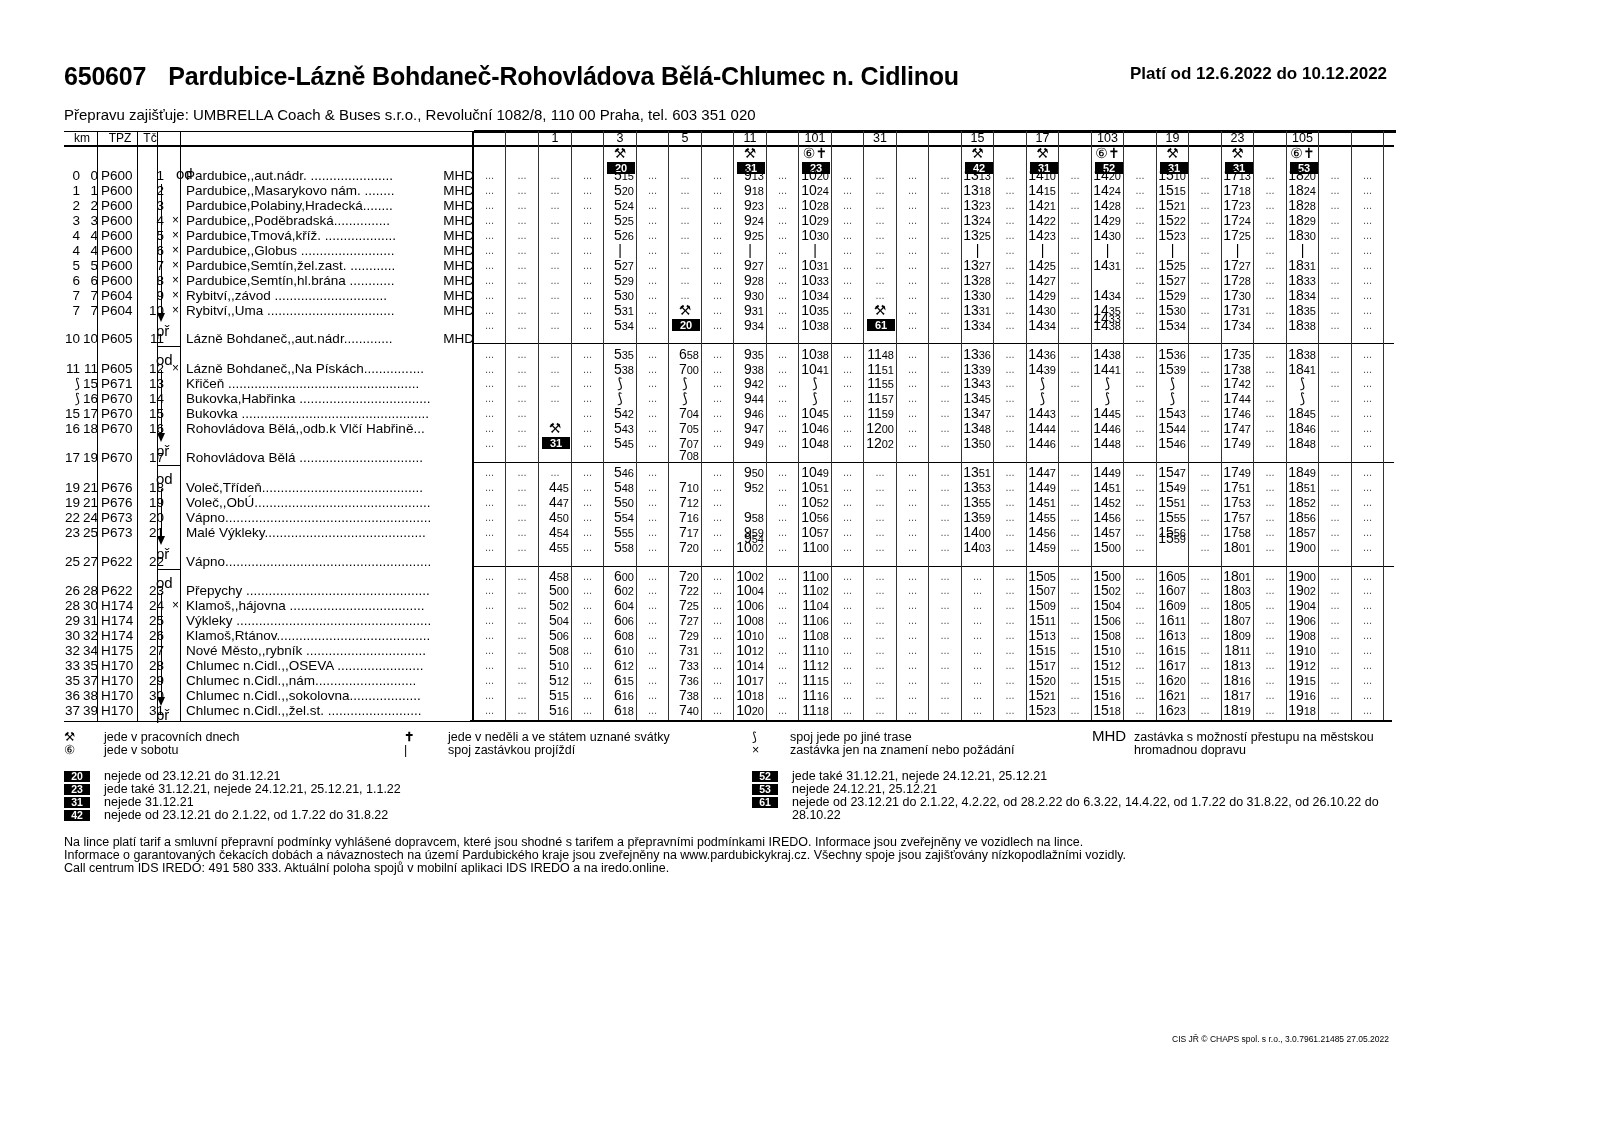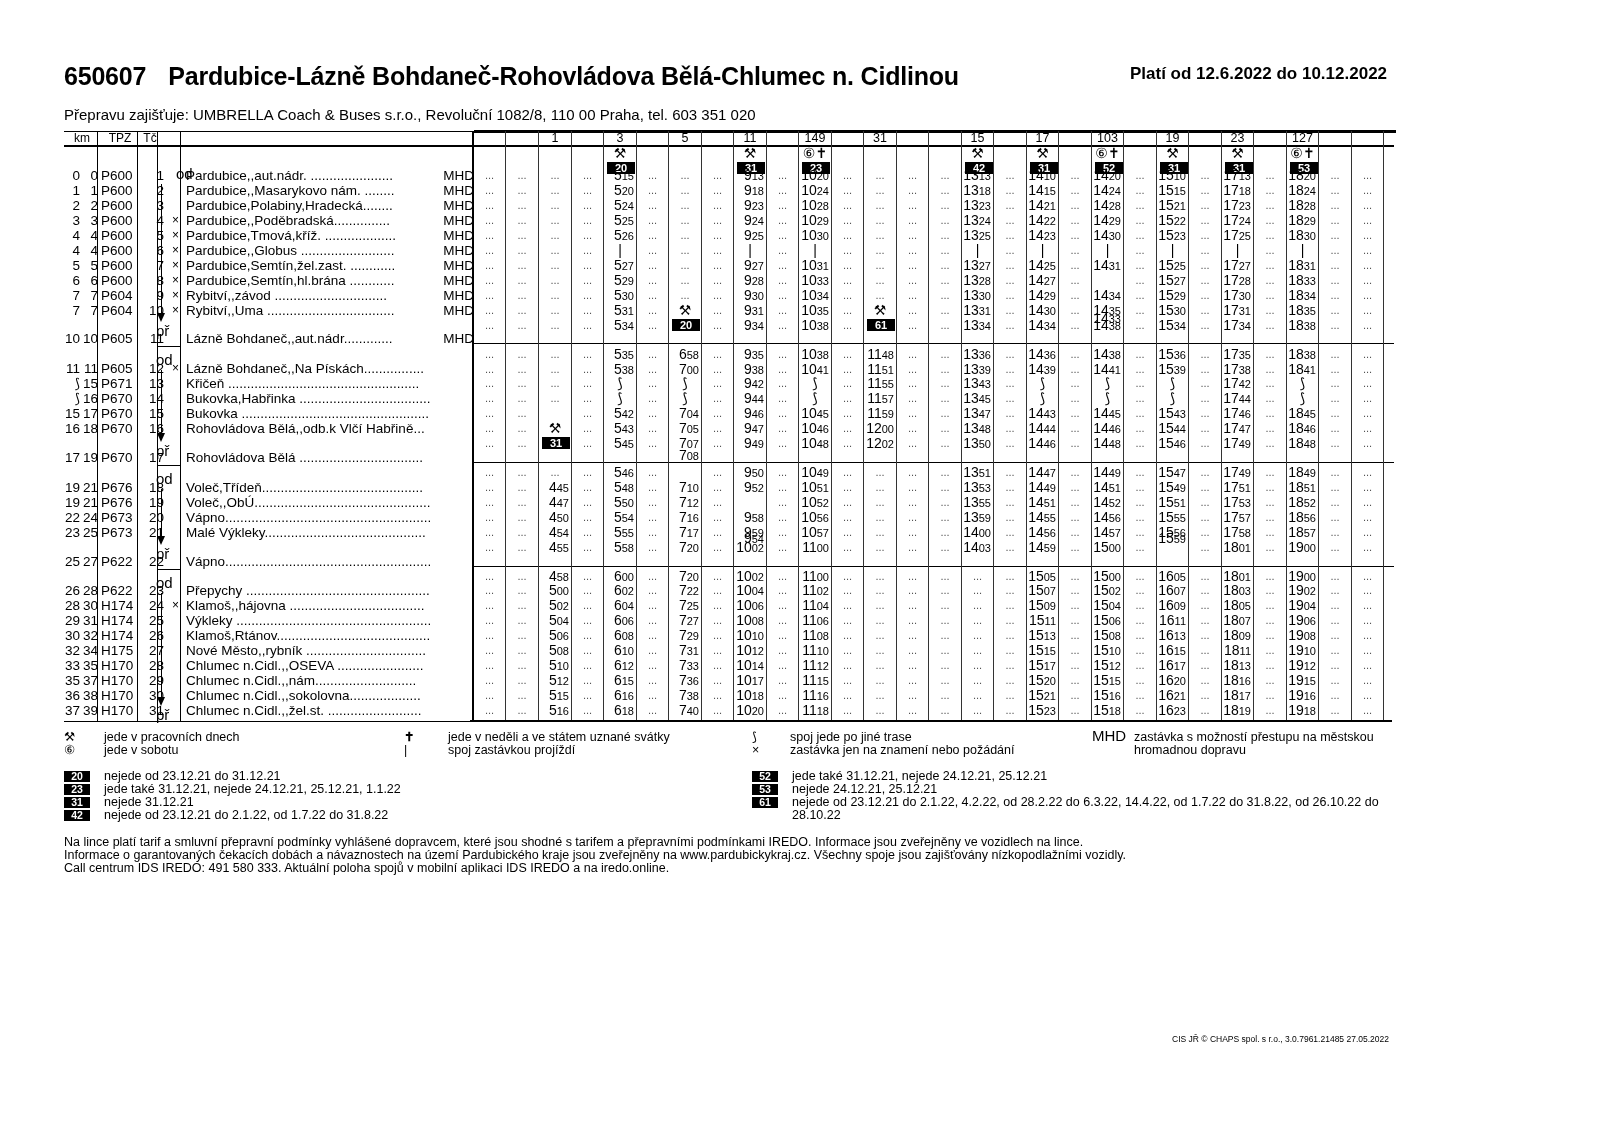--- a/index.html
+++ b/index.html
@@ -741,21 +741,21 @@
       <div class="cell dots" style="top: 467px;">...</div>
       <div class="cell dots" style="top: 482px;">...</div>
       <div class="cell dots" style="top: 497px;">...</div>
       <div class="cell dots" style="top: 512px;">...</div>
       <div class="cell dots" style="top: 527px;">...</div>
       <div class="cell dots" style="top: 542px;">...</div>
       <div class="cell dots" style="top: 557px;">...</div>
       <div class="cell dots" style="top: 572px;">...</div>
     </div>
     <div class="gcol" style="left: 325px; width: 32px;">
-      <div class="tripnum">149</div>
+      <div class="tripnum">101</div>
       <div class="sym">⑥✝</div>
       <div class="badge">23</div>
       <div class="cell" style="top: 37px;">10<span style="font-size: 11px;">20</span></div>
       <div class="cell" style="top: 52px;">10<span style="font-size: 11px;">24</span></div>
       <div class="cell" style="top: 67px;">10<span style="font-size: 11px;">28</span></div>
       <div class="cell" style="top: 82px;">10<span style="font-size: 11px;">29</span></div>
       <div class="cell" style="top: 97px;">10<span style="font-size: 11px;">30</span></div>
       <div class="cell pass" style="top: 112px;">|</div>
       <div class="cell" style="top: 127px;">10<span style="font-size: 11px;">31</span></div>
       <div class="cell" style="top: 142px;">10<span style="font-size: 11px;">33</span></div>
@@ -1310,21 +1310,21 @@
       <div class="cell dots" style="top: 467px;">...</div>
       <div class="cell dots" style="top: 482px;">...</div>
       <div class="cell dots" style="top: 497px;">...</div>
       <div class="cell dots" style="top: 512px;">...</div>
       <div class="cell dots" style="top: 527px;">...</div>
       <div class="cell dots" style="top: 542px;">...</div>
       <div class="cell dots" style="top: 557px;">...</div>
       <div class="cell dots" style="top: 572px;">...</div>
     </div>
     <div class="gcol" style="left: 813px; width: 31px;">
-      <div class="tripnum">127</div>
+      <div class="tripnum">105</div>
       <div class="sym">⑥✝</div>
       <div class="badge">53</div>
       <div class="cell" style="top: 37px;">18<span style="font-size: 11px;">20</span></div>
       <div class="cell" style="top: 52px;">18<span style="font-size: 11px;">24</span></div>
       <div class="cell" style="top: 67px;">18<span style="font-size: 11px;">28</span></div>
       <div class="cell" style="top: 82px;">18<span style="font-size: 11px;">29</span></div>
       <div class="cell" style="top: 97px;">18<span style="font-size: 11px;">30</span></div>
       <div class="cell pass" style="top: 112px;">|</div>
       <div class="cell" style="top: 127px;">18<span style="font-size: 11px;">31</span></div>
       <div class="cell" style="top: 142px;">18<span style="font-size: 11px;">33</span></div>

